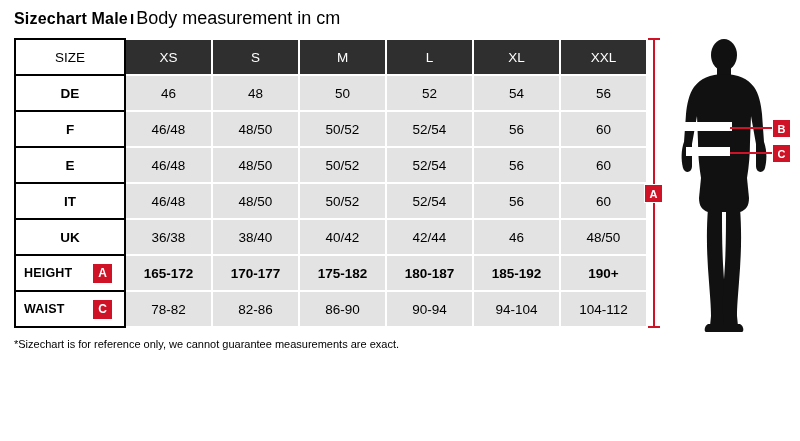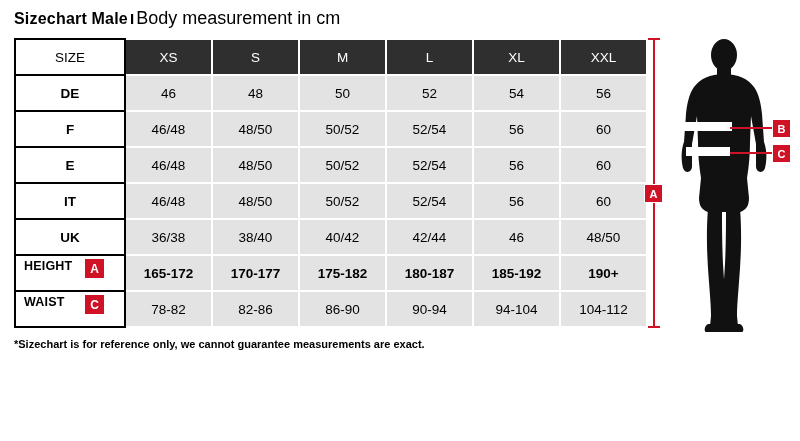--- a/index.html
+++ b/index.html
@@ -93,24 +93,24 @@
   }
 
   
   .meas-label {
     background: #ffffff !important;
     border: 2px solid #000000 !important;
     padding: 0;
   }
   .meas-label .ml-inner {
     display: flex;
-    align-items: flex-start;
+    align-items: center;
     justify-content: space-between;
     height: 28px;
-    padding: 0 20px 0 8px;
+    padding: 0 12px 0 8px;
   }
   .meas-label .ml-text {
     font-size: 12.5px;
     font-weight: bold;
     color: #000000;
     letter-spacing: 0.2px;
   }
   .badge {
     width: 19px;
     height: 19px;
@@ -130,21 +130,21 @@
   
   col.c-label { width: 110px; }
   col.c-size  { width: 87px; }
 
   
   .footnote {
     position: absolute;
     left: 14px;
     top: 338px;
     font-size: 11px;
-    font-weight: bold;
+    font-weight: normal;
   }
 
   
   .figure-area {
     position: absolute;
     left: 648px;
     top: 38px;
     width: 152px;
     height: 300px;
   }

